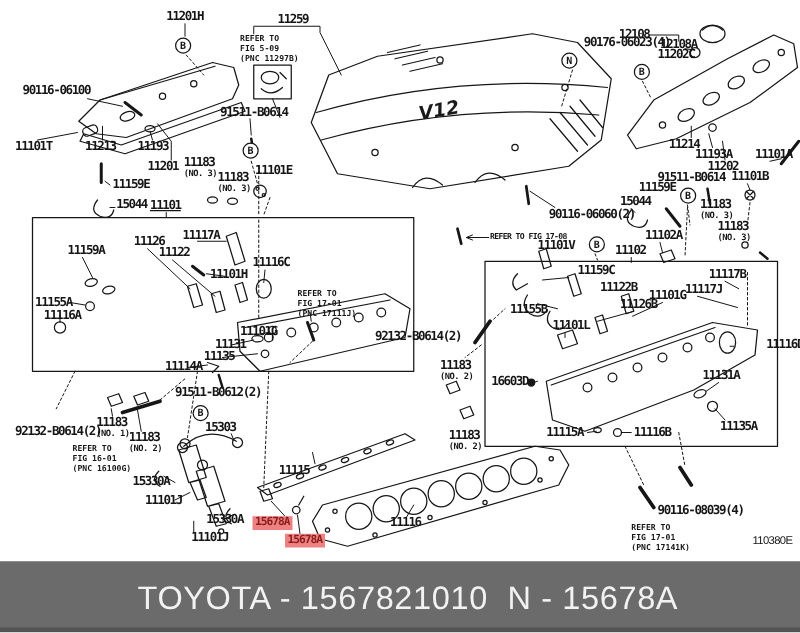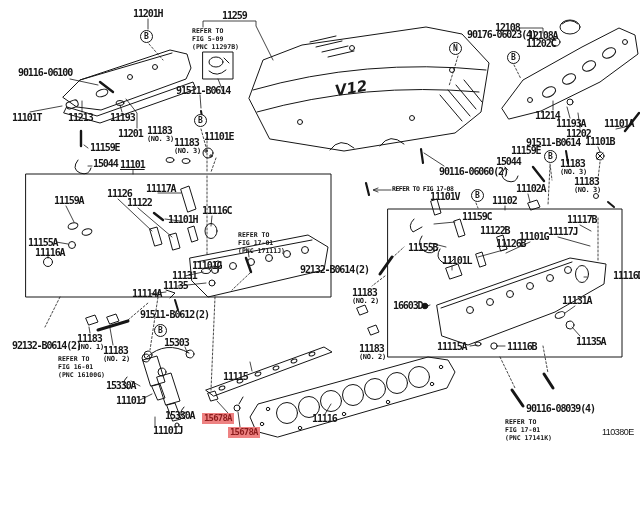--- a/index.html
+++ b/index.html
@@ -327,14 +327,19 @@
         <div>FIG 17-01</div>
         <div>(PNC 17111J)</div>
       </div>
       <div class="refnote" style="left: 505px; top: 418px;">
         <div>REFER TO</div>
         <div>FIG 17-01</div>
         <div>(PNC 17141K)</div>
       </div>
     </div>
 
-
+<div class="footer">
+  <span class="ftxt" style="left:110px">TOYOTA - 1567821010</span>
+  <span class="ftxt" style="left:406px">N - 15678A</span>
+  <div class="strip"></div>
 </div>
 
+</div>
+
 </body></html>

